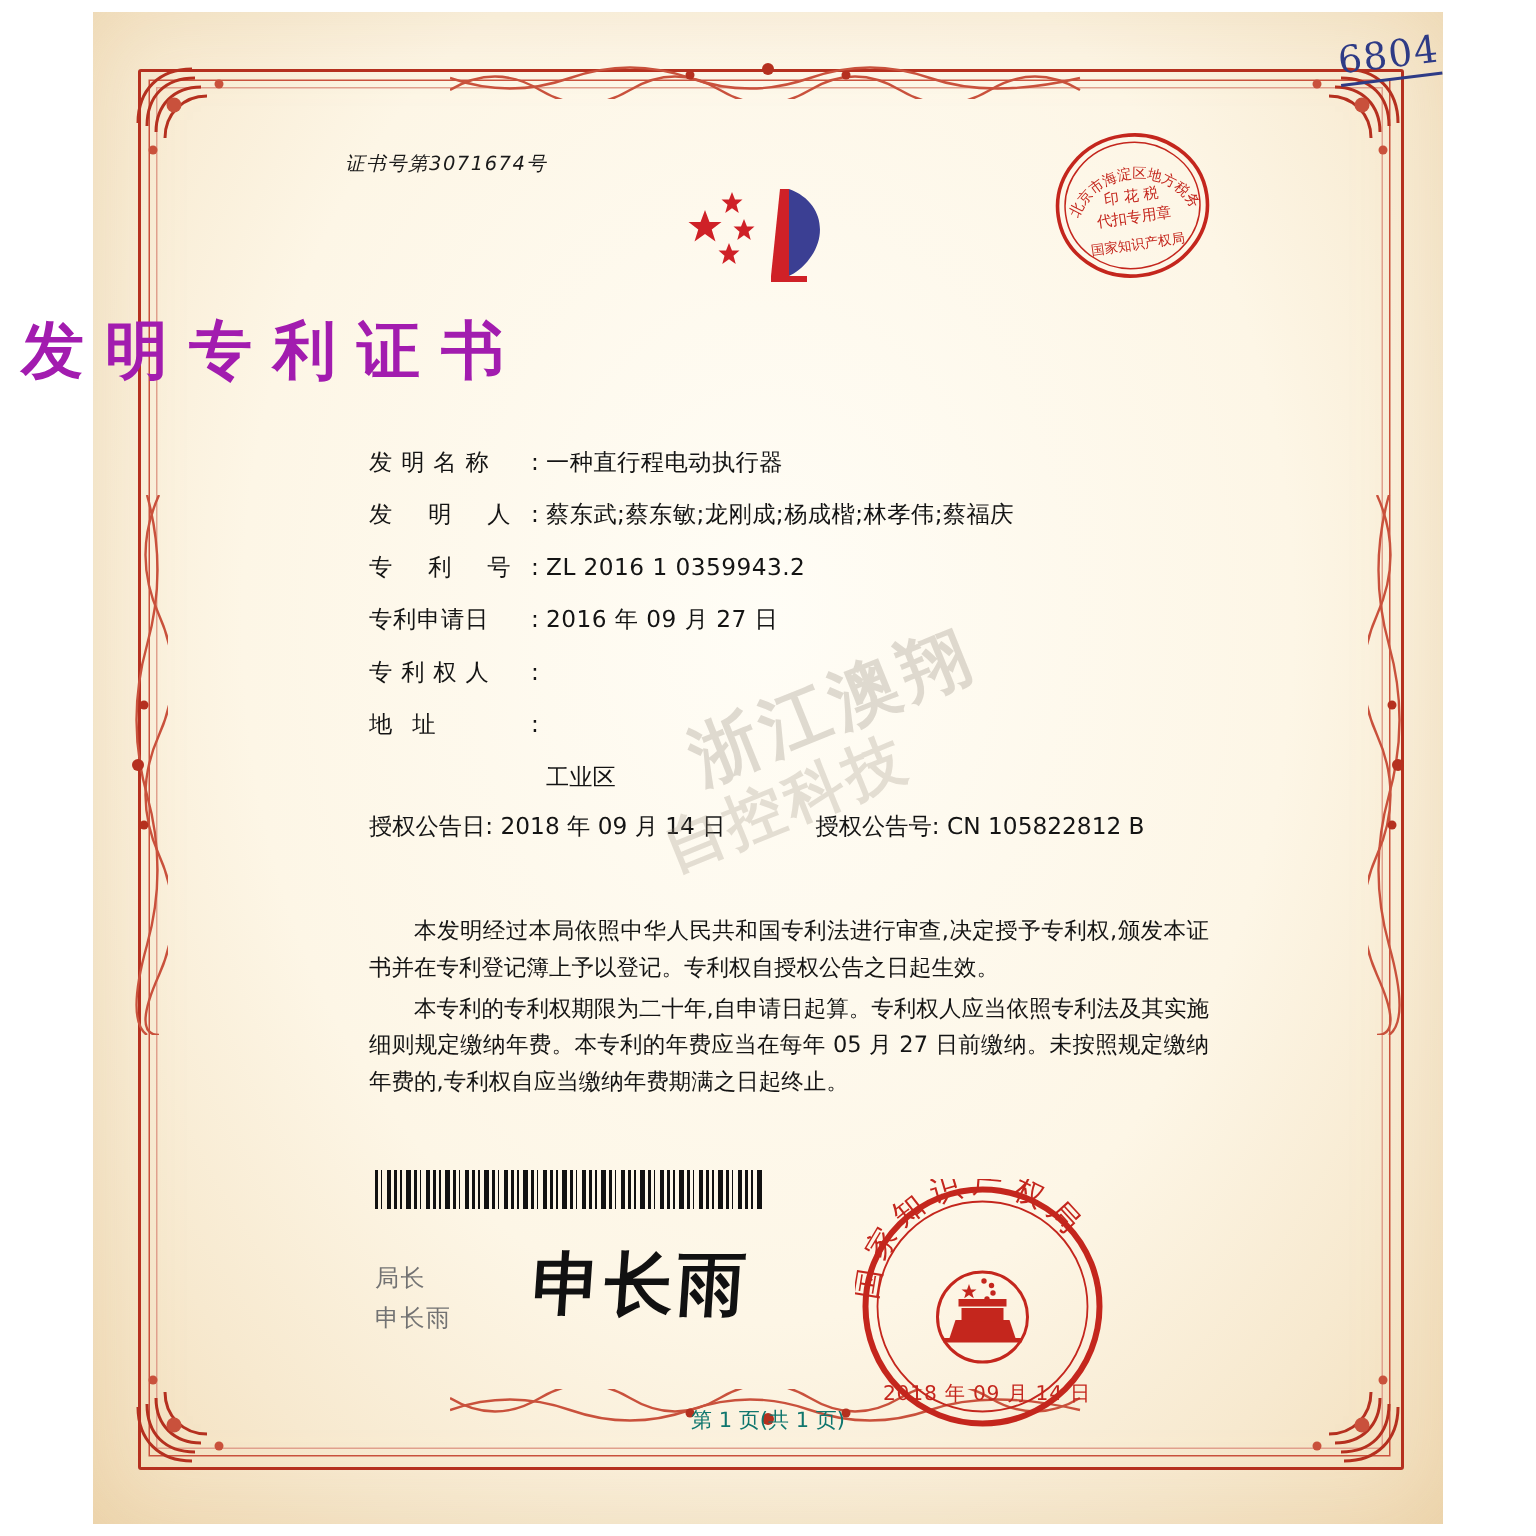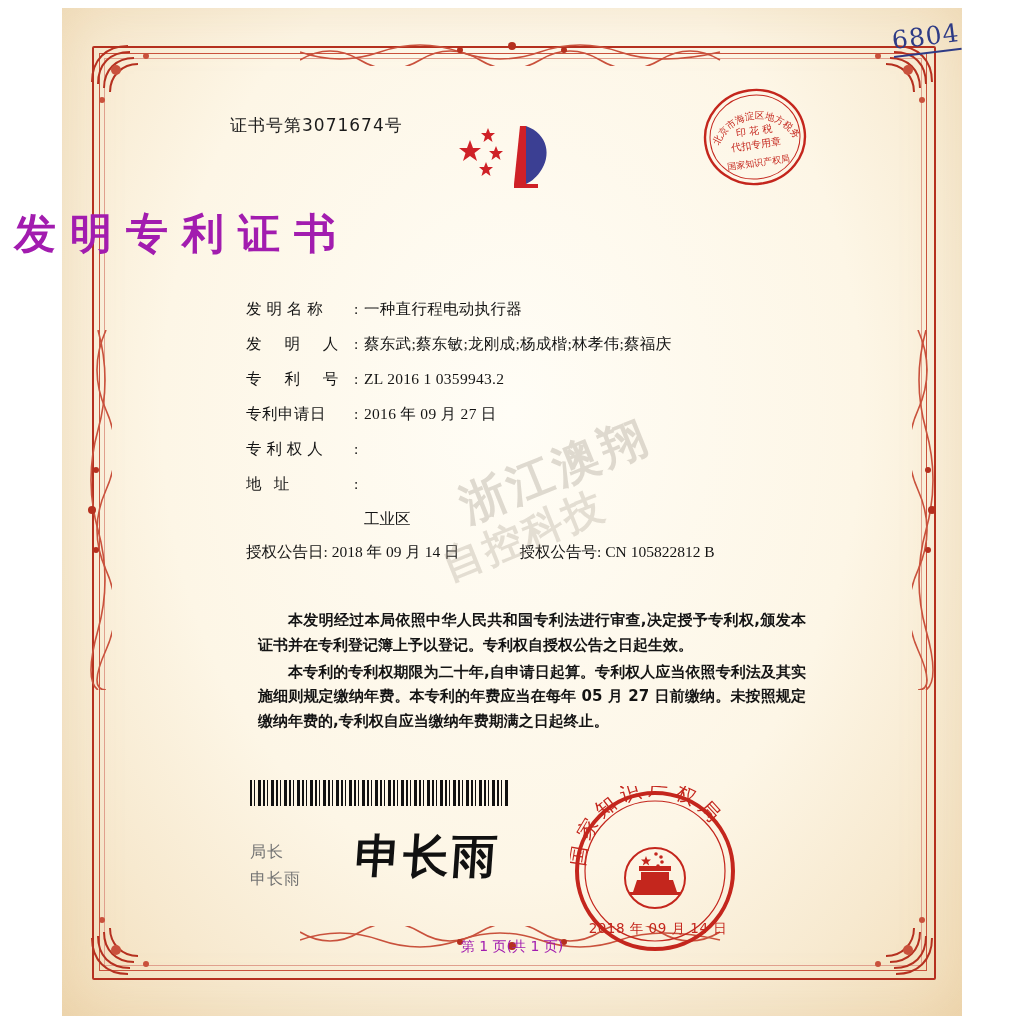--- a/index.html
+++ b/index.html
@@ -81,24 +81,25 @@
   }
   .hand-number .strike {
     display: inline-block;
     border-bottom: 2px solid #2e3b86;
     padding-bottom: 1px;
   }
 
   
   .cert-no {
     position: absolute;
-    left: 230px; top: 114px;
-    font-size: 17px;
+    left: 230px; top: 100px;
+    font-size: 13px;
     color: #1b1b1b;
     letter-spacing: 1px;
+    font-style: italic;
   }
 
   
   .logo {
     position: absolute;
     left: 452px; top: 112px;
     width: 120px; height: 85px;
   }
 
   
@@ -122,21 +123,20 @@
   }
 
   
   .fields {
     position: absolute;
     left: 246px; top: 300px;
     width: 600px;
     font-size: 15.5px;
     color: #141414;
     line-height: 1.1;
-    font-family: Liberation Serif, serif;
   }
   .field-row {
     display: flex;
     align-items: flex-start;
     margin-bottom: 18px;
   }
   .f-label {
     width: 108px;
     flex: 0 0 108px;
     white-space: nowrap;
@@ -154,21 +154,21 @@
   
   .paras {
     position: absolute;
     left: 246px; top: 608px;
     width: 560px;
     font-size: 15px;
     line-height: 1.65;
     color: #141414;
     text-align: justify;
   }
-  .paras p { margin: 0 0 2px 12px; text-indent: 2em; font-weight: bold; }
+  .paras p { margin: 0 0 2px 0; text-indent: 2em; }
 
   
   .barcode {
     position: absolute;
     left: 250px; top: 780px;
     width: 260px; height: 26px;
     background: repeating-linear-gradient(90deg,
       #111 0px, #111 2px, transparent 2px, transparent 4px,
       #111 4px, #111 5px, transparent 5px, transparent 8px,
       #111 8px, #111 11px, transparent 11px, transparent 13px);
@@ -235,21 +235,21 @@
     pointer-events: none;
     white-space: nowrap;
   }
 
   
   .page-footer {
     position: absolute;
     left: 0; right: 0; top: 938px;
     text-align: center;
     font-size: 14px;
-    color: #a21caf;
+    color: #0f766e;
   }
 </style>
 </head>
 <body>
 
 <div id="page">
 
   <div class="paper"></div>
 
   <div class="frame-outer"></div>

